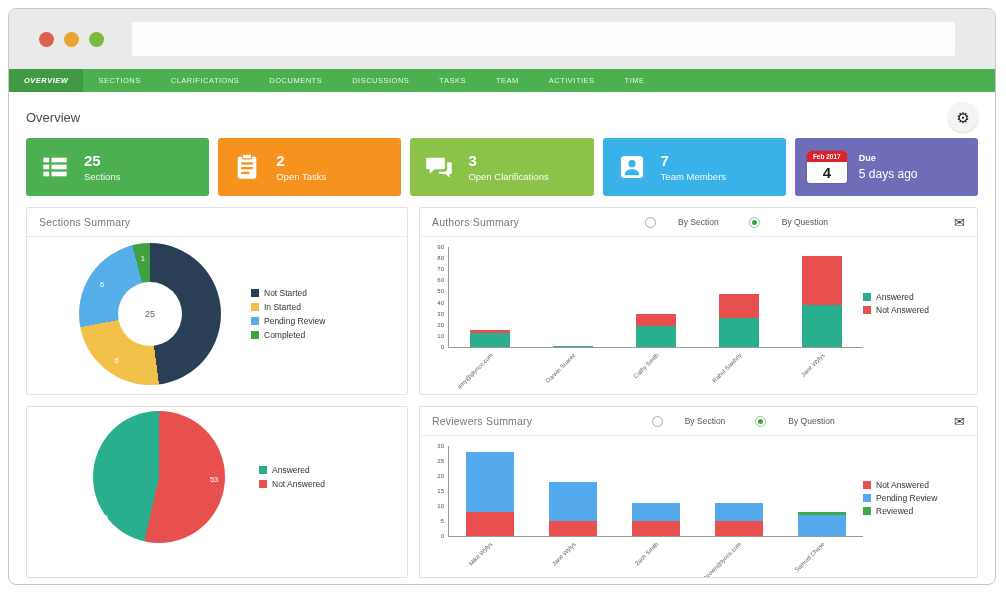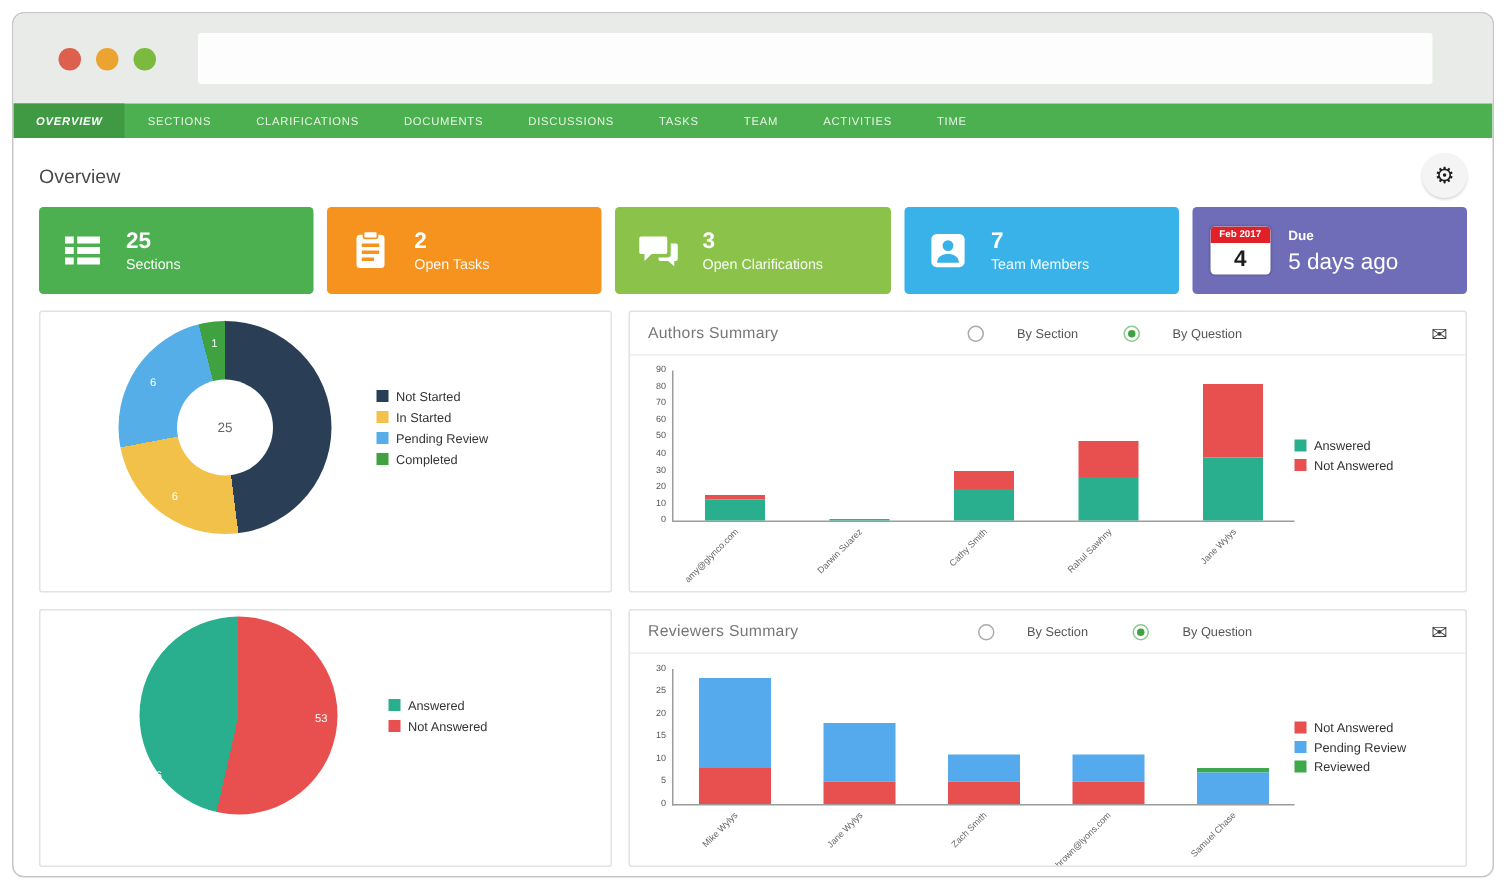--- a/index.html
+++ b/index.html
@@ -22,21 +22,21 @@
   
   .cards{display:flex;gap:9px;margin-top:2px}
   .card{flex:1;height:58px;border-radius:3px;display:flex;align-items:center;color:#fff;cursor:pointer}
   .card-icon{width:58px;display:flex;justify-content:center;align-items:center}
   .card-value{font-size:15px;font-weight:bold;line-height:18px}
   .card-label{font-size:9.5px;opacity:.95;margin-top:1px}
   .cal{width:40px;margin:0 12px 0 12px;background:#fff;border-radius:3px;overflow:hidden;text-align:center;box-shadow:0 0 2px rgba(0,0,0,.25)}
   .cal-head{background:#e02128;color:#fff;font-size:6.5px;font-weight:bold;line-height:11px;white-space:nowrap}
   .cal-day{color:#1c1c1c;font-size:15px;font-weight:bold;line-height:21px}
   .due-label{font-size:9px;font-weight:bold}
-  .due-value{font-size:15px;margin-top:4px}
+  .due-value{font-size:12px;margin-top:4px}
   
   .grid{display:grid;grid-template-columns:382px 1fr;grid-template-rows:188px 172px;gap:11px;margin-top:11px}
   .panel{border:1px solid #e2e2e2;border-radius:2px;background:#fff;overflow:hidden}
   .phead{height:28px;display:flex;align-items:center;padding:0 12px;border-bottom:1px solid #ededed}
   .ptitle{font-size:10.5px;color:#777;letter-spacing:.2px}
   .radios{flex:1;display:flex;justify-content:center;gap:30px;align-items:center}
   .radio{display:flex;align-items:flex-start;gap:22px;cursor:pointer}
   .radio .rc{width:11px;height:11px;border:1px solid #a9a9a9;border-radius:50%;position:relative;background:#fff;box-sizing:border-box}
   .radio.selected .rc{border-color:#8cc98c}
   .radio.selected .rc::after{content:"";position:absolute;inset:2px;border-radius:50%;background:#3fa13f}
@@ -167,20 +167,23 @@
             <div class="cal-day">4</div>
           </div>
           <div>
             <div class="due-label">Due</div>
             <div class="due-value">5 days ago</div>
           </div>
         </div>
       </div>
     <div class="grid">
       <div class="panel">
+        <div class="phead">
+          <span class="ptitle">Sections Summary</span>
+        </div>
         <div class="pbody" id="c-sections">
             <div class="donut" style="height: 142px; width: 142px; background: conic-gradient(rgb(42, 63, 85) 0deg, rgb(42, 63, 85) 172.8deg, rgb(242, 193, 74) 172.8deg, rgb(242, 193, 74) 259.2deg, rgb(85, 174, 232) 259.2deg, rgb(85, 174, 232) 345.6deg, rgb(63, 161, 63) 345.6deg, rgb(63, 161, 63) 360deg);">
               <span class="slab" style="left: 127.688px; top: 67.4335px; margin-left: 32px;">12</span>
               <span class="slab" style="left: 37.6138px; top: 116.952px;">6</span>
               <span class="slab" style="left: 23.0422px; top: 40.565px;">6</span>
               <span class="slab" style="left: 63.8811px; top: 14.6479px;">1</span>
               <div class="hole" style="inset: 39px;">25</div>
             </div>
             <div class="legend">
               <div class="litem">

